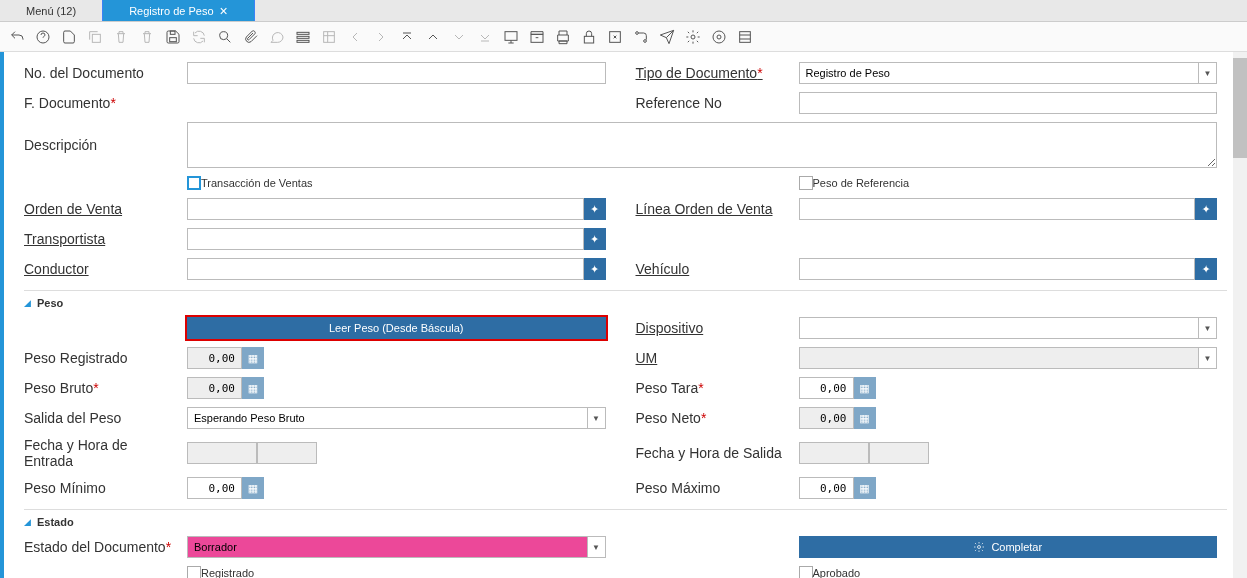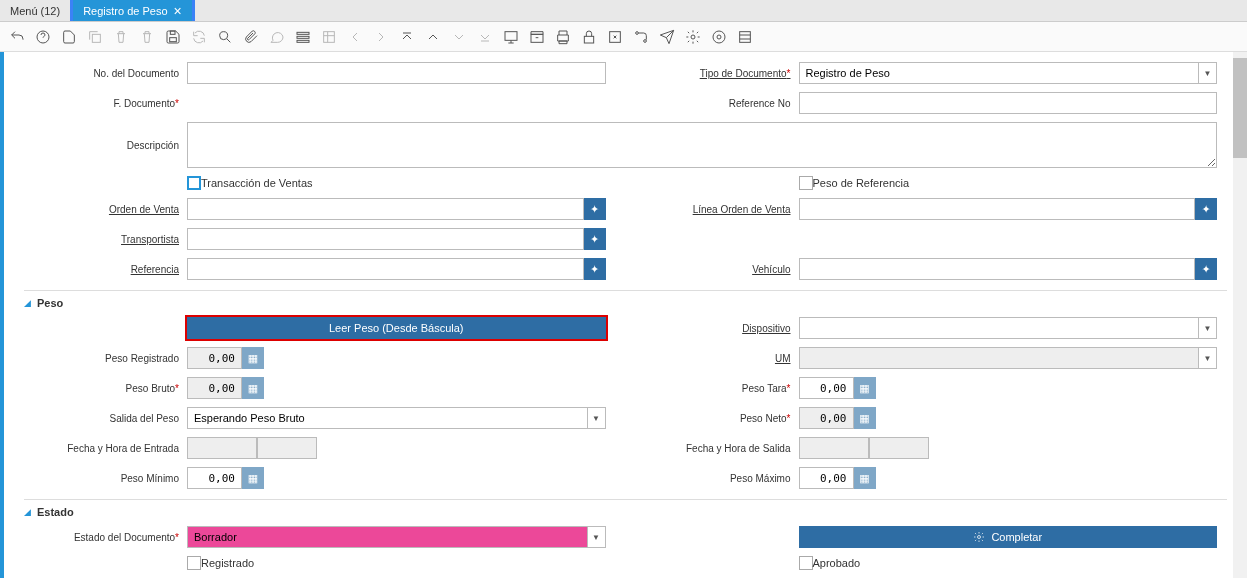--- a/index.html
+++ b/index.html
@@ -1,37 +1,37 @@
 <!DOCTYPE html>
 <html><head>
 <meta charset="utf-8">
 <style>
 * { box-sizing: border-box; margin: 0; padding: 0; font-family: Arial, Helvetica, sans-serif; }
 body { background: #fff; font-size: 11px; color: #333; }
 
 .tabs { background: #e8e8e8; height: 22px; display: flex; border-bottom: 1px solid #ccc; }
-.tab { padding: 4px 10px; font-size: 11px; display: flex; align-items: center; gap: 6px; border-right: 3px solid #3b82f6; cursor: pointer; }
+.tab { padding: 4px 26px; font-size: 11px; display: flex; align-items: center; gap: 6px; border-right: 1px solid #3b82f6; cursor: pointer; }
 .tab.active { background: #2495d8; color: #fff; }
 .tab-close { font-size: 14px; line-height: 10px; color: #666; }
 .tab.active .tab-close { color: #fff; }
 
 .toolbar { height: 30px; background: #fafafa; border-bottom: 1px solid #ddd; display: flex; align-items: center; gap: 8px; padding: 0 8px; }
 .toolbar .icon { width: 18px; height: 18px; display: inline-flex; align-items: center; justify-content: center; color: #555; cursor: pointer; }
 .toolbar .icon svg { width: 16px; height: 16px; }
 
 .content { display: flex; }
 .sidebar-strip { width: 4px; background: #2495d8; min-height: 540px; }
 .form-area { flex: 1; padding: 10px 20px 20px 20px; position: relative; }
 
 .scrollbar { position: absolute; right: 0; top: 52px; bottom: 0; width: 14px; background: #f1f1f1; }
 .scrollbar-thumb { background: #c1c1c1; width: 100%; height: 100px; margin-top: 6px; }
 
 .form-grid { display: grid; grid-template-columns: 1fr 1fr; column-gap: 30px; row-gap: 8px; margin-right: 10px; }
 .form-row { display: flex; align-items: center; gap: 8px; min-height: 22px; }
-.label { width: 155px; text-align: right; font-size: 10px; color: #333; }
+.label { width: 155px; font-size: 14px; color: #333; }
 .label.link { text-decoration: underline; cursor: pointer; }
 .label .req { color: #c00; }
 .field { flex: 1; display: flex; align-items: stretch; }
 input[type=text], select, textarea { width: 100%; border: 1px solid #bbb; padding: 3px 6px; font-size: 11px; height: 22px; }
 textarea { height: 46px; resize: both; }
 .date-input { display: flex; }
 .date-input input { width: 70px; }
 .icon-btn { width: 22px; height: 22px; background: #2e6da4; color: #fff; display: inline-flex; align-items: center; justify-content: center; font-size: 11px; border: 1px solid #2e6da4; cursor: pointer; }
 .icon-btn.light { background: #7fa7c7; border-color: #7fa7c7; }
 .num-input { display: flex; }
@@ -300,21 +300,21 @@
       <div class="form-row">
         <span class="label link">Transportista</span>
         <div class="field lookup-field">
           <input type="text" style="">
           <span class="icon-btn">✦</span>
         </div>
       </div>
       <div></div>
 
       <div class="form-row">
-        <span class="label link">Referencia</span>
+        <span class="label link">Conductor</span>
         <div class="field lookup-field">
           <input type="text" style="">
           <span class="icon-btn">✦</span>
         </div>
       </div>
       <div class="form-row">
         <span class="label link">Vehículo</span>
         <div class="field lookup-field">
           <input type="text" style="">
           <span class="icon-btn">✦</span>

